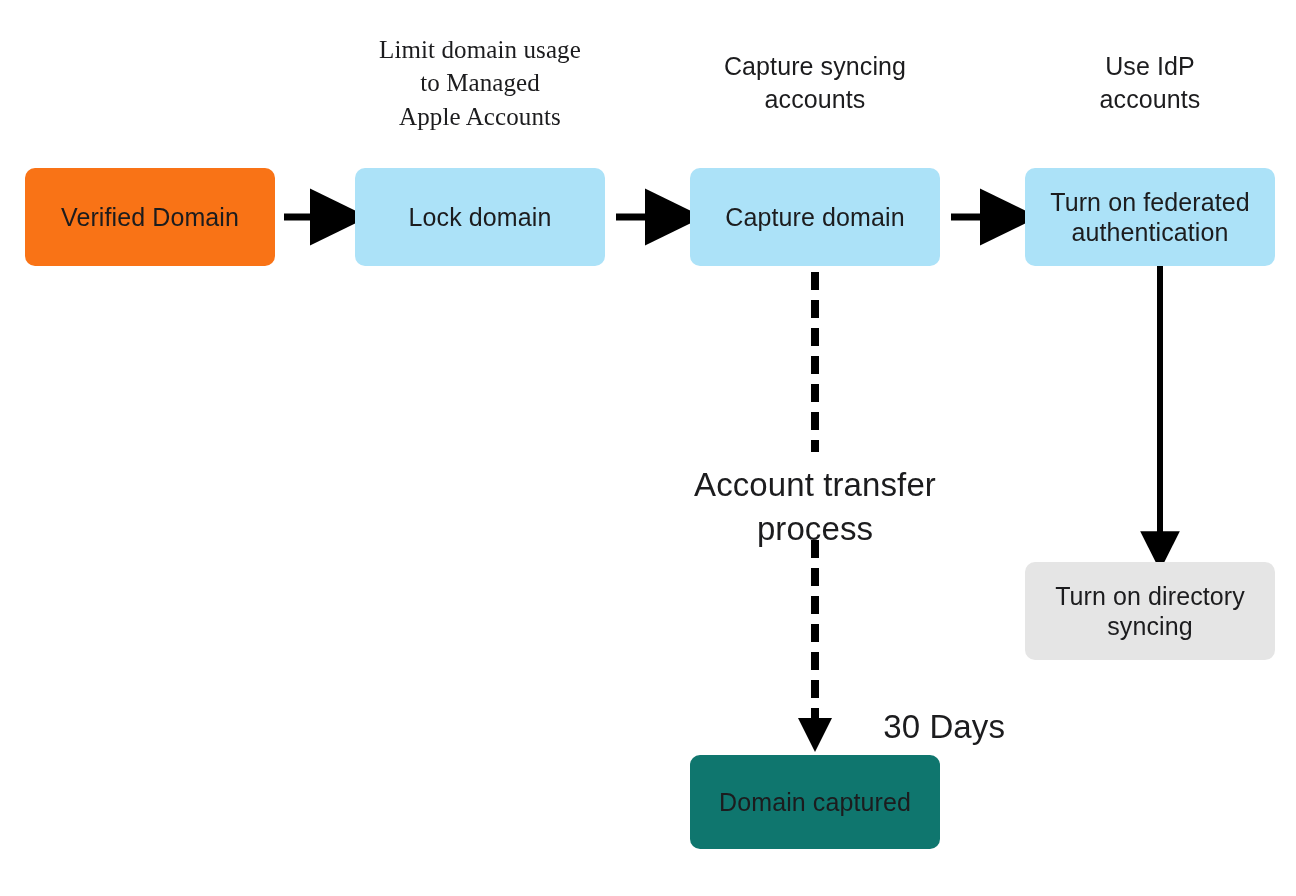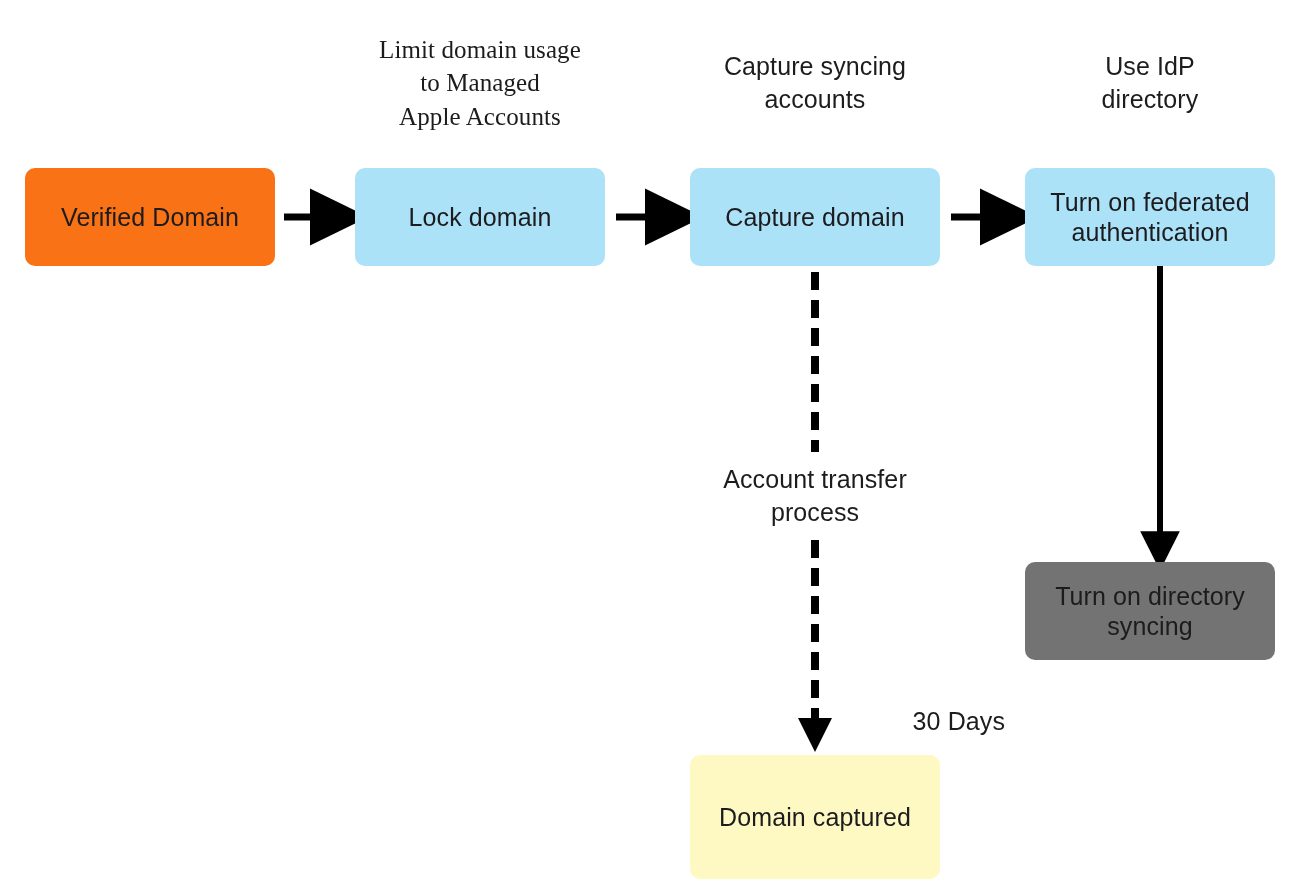--- a/index.html
+++ b/index.html
@@ -37,21 +37,21 @@
     text-align: center;
     color: #1c1c1e;
     font-size: 25px;
     line-height: 1.33;
     letter-spacing: 0.1px;
     white-space: pre-line;
   }
   .edge-label {
     position: absolute;
     color: #1c1c1e;
-    font-size: 25px;
+    font-size: 33px;
     line-height: 1.33;
     letter-spacing: 0.1px;
     white-space: pre-line;
     text-align: center;
   }
   svg.edges {
     position: absolute;
     left: 0;
     top: 0;
     width: 1296px;
@@ -90,34 +90,34 @@
   </svg>
 
   <div class="caption" style="left:355px; top:33px; width:250px;font-family:Liberation Serif, serif;">Limit domain usage
 to Managed
 Apple Accounts</div>
 
   <div class="caption" style="left:690px; top:50px; width:250px;">Capture syncing
 accounts</div>
 
   <div class="caption" style="left:1025px; top:50px; width:250px;">Use IdP
-directory</div>
+accounts</div>
 
   <div class="node" style="left:25px; top:168px; width:250px; height:98px; background:#f97316;">Verified Domain</div>
 
   <div class="node" style="left:355px; top:168px; width:250px; height:98px; background:#ace2f8;">Lock domain</div>
 
   <div class="node" style="left:690px; top:168px; width:250px; height:98px; background:#ace2f8;">Capture domain</div>
 
   <div class="node" style="left:1025px; top:168px; width:250px; height:98px; background:#ace2f8; white-space:pre-line;">Turn on federated
 authentication</div>
 
-  <div class="node" style="left:1025px; top:562px; width:250px; height:98px; background:#737373; white-space:pre-line;">Turn on directory
+  <div class="node" style="left:1025px; top:562px; width:250px; height:98px; background:#e5e5e5; white-space:pre-line;">Turn on directory
 syncing</div>
 
-  <div class="node" style="left:690px; top:755px; width:250px; height:124px; background:#fef9c3;">Domain captured</div>
+  <div class="node" style="left:690px; top:755px; width:250px; height:94px; background:#0f766e;">Domain captured</div>
 
   <div class="edge-label" style="left:690px; top:463px; width:250px;">Account transfer
 process</div>
 
   <div class="edge-label" style="left:845px; top:705px; width:160px; text-align:right;">30 Days</div>
 
 </div>
 
 </body></html>

